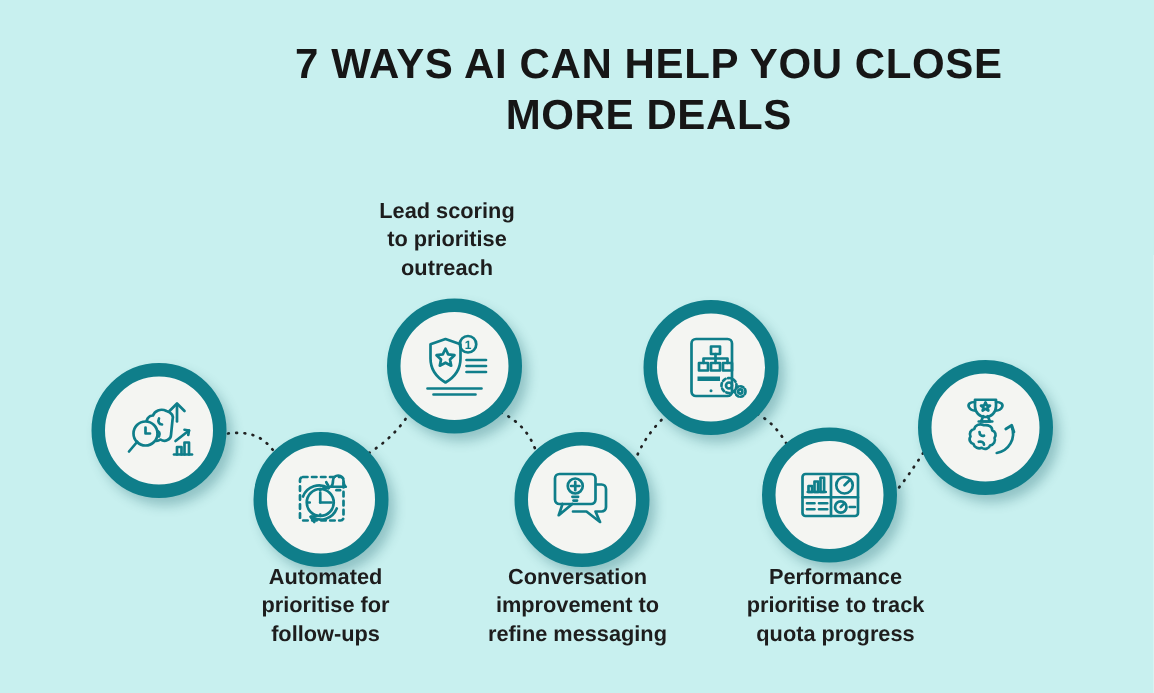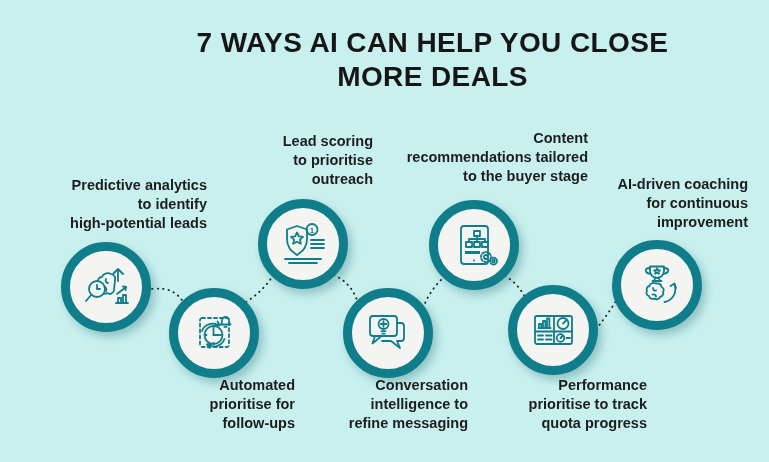--- a/index.html
+++ b/index.html
@@ -13,21 +13,21 @@
   .title{
     position:absolute;left:0;top:26px;width:769px;
     text-align:center;
     font-size:28px;font-weight:700;letter-spacing:.4px;
     color:#161616;line-height:1.22;
     white-space:pre-line;
     padding-left:48px;
   }
   .label{
     position:absolute;
-    text-align:right;
+    text-align:center;
     font-size:14.5px;font-weight:700;
     color:#1d1d1d;line-height:1.32;
     white-space:pre-line;
   }
   .circle{
     position:absolute;
     width:72px;height:72px;
     border:9px solid #0f7e8a;
     border-radius:50%;
     background:#f4f5f2;
@@ -62,23 +62,20 @@
 
   <svg class="connectors" viewBox="0 0 769 462">
     <path d="M152 289 C168 287, 177 292, 184 303"></path>
     <path d="M246 302 Q262 292 272 277"></path>
     <path d="M334 275 Q351 283 357 300"></path>
     <path d="M423 308 Q429 292 441 280"></path>
     <path d="M505 276 Q518 283 526 299"></path>
     <path d="M596 329 Q604 320 618 298"></path>
   </svg>
 
-  <div class="label" style="left:17px;top:176px;width:190px">Predictive analytics
-to identify
-high-potential leads</div>
   <div class="circle" style="left:61px;top:242px">
     <svg class="icon" viewBox="0 0 52 52">
       <path d="M38 20 V9"></path>
         <path d="M33 13 l5 -5 5 5"></path>
       <path d="M31 13 c-4 -2 -8 0 -9 3 c-3 0 -5 3 -4 6 c-2 2 -1 6 2 7 c0 3 4 5 7 3 c3 2 7 0 7 -3 l1 -10 c1 -3 -1 -5 -4 -6 z"></path>
       <path d="M26 18 c-1 2 0 4 2 4 m-4 4 c2 0 3 2 2 4"></path>
       <circle cx="17" cy="28" r="8" class="occlude"></circle>
       <path d="M17 24 v4 h3"></path>
       <path d="M11.5 33.5 L6 40" stroke-width="2.6"></path>
       <path d="M36 42 h12"></path>
@@ -126,26 +123,23 @@
     <svg class="icon" viewBox="0 0 52 52">
       <path d="M20 16 h19 a3 3 0 0 1 3 3 v12 a3 3 0 0 1 -3 3 h-4 l3 7 -9 -7 h-9"></path>
       <rect x="8" y="9" width="27" height="20" rx="3" class="occlude" stroke="#0f7e8a"></rect>
       <path d="M13 29 l-2.5 7.5 9 -7.5"></path>
       <circle cx="21.5" cy="17" r="5"></circle>
       <path d="M21.5 14.2 v5.6 M18.7 17 h5.6"></path>
       <path d="M19.6 24.2 h3.8 M20.3 26.7 h2.4"></path>
     </svg>
   </div>
   <div class="label" style="left:302px;top:376px;width:166px">Conversation
-intelligence to
+improvement to
 refine messaging</div>
 
-  <div class="label" style="left:368px;top:129px;width:220px">Content
-recommendations tailored
-to the buyer stage</div>
   <div class="circle" style="left:429px;top:200px">
     <svg class="icon" viewBox="0 0 52 52">
       <rect x="13" y="7" width="27" height="38" rx="3"></rect>
       <rect x="26" y="12" width="6" height="5"></rect>
       <path d="M29 17 v3 M21 20 h16 M21 20 v3 M29 20 v3 M37 20 v3"></path>
       <rect x="18" y="23" width="6" height="5"></rect>
       <rect x="26" y="23" width="6" height="5"></rect>
       <rect x="34" y="23" width="6" height="5"></rect>
       <rect x="17" y="32" width="15" height="3" class="fill"></rect>
       <circle cx="26" cy="41.5" r="1" class="fill"></circle>
@@ -169,23 +163,20 @@
       <path d="M11 31.5 h5 M19 31.5 h5.5 M11 35.5 h5 M19 35.5 h5.5"></path>
       <circle cx="33.5" cy="34" r="3.8"></circle>
       <path d="M33.5 34 l2.4 -2.4"></path>
       <path d="M39.5 34 h3.5"></path>
     </svg>
   </div>
   <div class="label" style="left:467px;top:376px;width:180px">Performance
 prioritise to track
 quota progress</div>
 
-  <div class="label" style="left:572px;top:175px;width:176px">AI-driven coaching
-for continuous
-improvement</div>
   <div class="circle" style="left:612px;top:240px">
     <svg class="icon" viewBox="0 0 52 52">
       <path d="M19 7.5 h14 v4.5 a7 7 0 0 1 -14 0 z"></path>
       <path d="M19 9 c-3.5 0 -5 1.5 -4 3.5 c.8 1.6 2.3 2.2 4.2 2.2"></path>
       <path d="M33 9 c3.5 0 5 1.5 4 3.5 c-.8 1.6 -2.3 2.2 -4.2 2.2"></path>
       <polygon points="26,9.3 26.9,11.2 29,11.4 27.4,12.7 27.9,14.7 26,13.6 24.1,14.7 24.6,12.7 23,11.4 25.1,11.2"></polygon>
       <path d="M24.5 18.5 l-1.5 3.5 h6 l-1.5 -3.5"></path>
       <path d="M21.5 22 h9"></path>
       <path d="M25 24.5 c-3 -1.5 -6 0 -6.5 2.5 c-2.5 .5 -3.5 3 -2.5 5 c-1.5 2 0 4.5 2 5 c.5 2.5 3.5 3.5 5.5 2.5 c2 1.5 5 .5 5.5 -1.5 c2.5 -.5 4 -3 3 -5 c1.5 -2 .5 -4.5 -1.5 -5 c0 -2.5 -2.5 -4 -5.5 -3.5 z"></path>
       <path d="M22 29 c0 2 1.5 3 3 2.5 m-3.5 4 c2 -.5 3.5 .5 3.5 2"></path>

